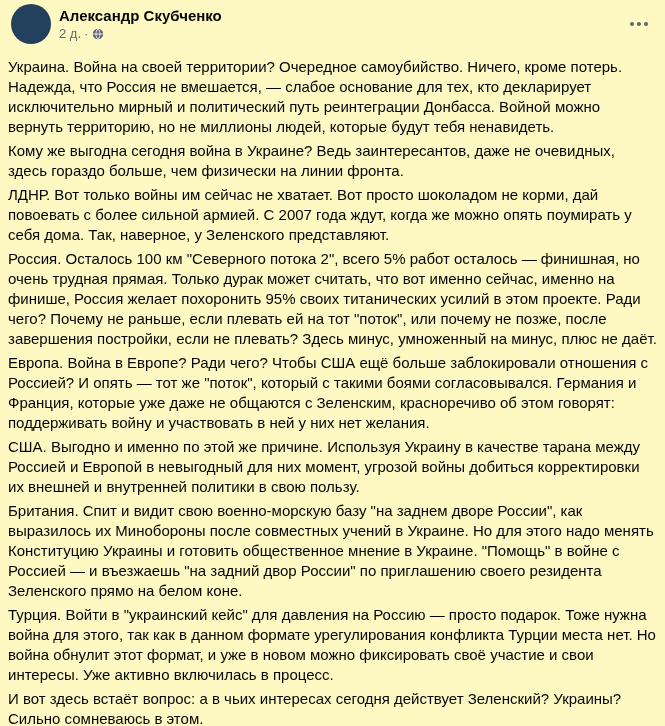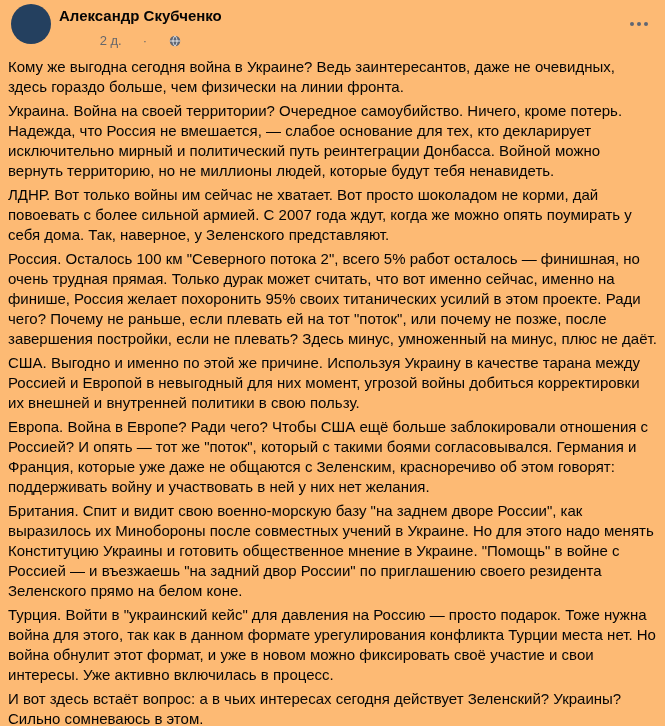--- a/index.html
+++ b/index.html
@@ -1,21 +1,21 @@
 <!DOCTYPE html>
 <html><head>
 <meta charset="utf-8">
 <style>
   html, body { margin: 0; padding: 0; background: #ffffff; }
   body {
     width: 665px; height: 726px; overflow: hidden;
     font-family: "Liberation Sans", sans-serif;
     color: #050505;
   }
-  .post-card { width: 665px; height: 726px; background: #fdba74; position: relative; }
+  .post-card { width: 665px; height: 726px; background: #fef9c3; position: relative; }
 
   
   .post-header {
     display: flex; align-items: flex-start;
     padding: 4px 10px 0 11px; height: 48px; position: relative;
   }
   .avatar {
     width: 40px; height: 40px; border-radius: 50%;
     flex: 0 0 40px; cursor: pointer;
     background:
@@ -24,22 +24,22 @@
       radial-gradient(ellipse 20px 12px at 52% 98%, #273а52 0 60%, rgba(0,0,0,0) 61%),
       linear-gradient(100deg, #4a6d99 0 16%, #cdd8e4 18% 22%, #35567e 24% 30%, #b5c4d6 32% 36%, #24405f 38% 100%);
     background-color: #24405f;
   }
   .header-texts { margin-left: 8px; padding-top: 2px; }
   .author-name {
     font-size: 15px; font-weight: 700; line-height: 19px; color: #050505;
     cursor: pointer;
   }
   .post-meta {
-    display: flex; align-items: center; gap: 21px;
-    font-size: 13px; line-height: 16px; color: #65676b; margin-top: 8px; justify-content: center;
+    display: flex; align-items: center; gap: 3px;
+    font-size: 13px; line-height: 16px; color: #65676b; margin-top: 1px;
   }
   .meta-time { cursor: pointer; }
   .meta-sep { color: #65676b; }
   .globe-icon { display: inline-flex; margin-left: 1px; }
   .globe-icon svg { display: block; }
 
   .more-button {
     position: absolute; right: 10px; top: 12px;
     width: 32px; height: 24px;
     display: flex; align-items: center; justify-content: center; gap: 3px;
@@ -80,24 +80,24 @@
     </div>
 
     <button class="more-button" type="button">
       <span class="dot"></span>
       <span class="dot"></span>
       <span class="dot"></span>
     </button>
   </div>
 
   <div class="post-text">
+      <p>Украина. Война на своей территории? Очередное самоубийство. Ничего, кроме потерь. Надежда, что Россия не вмешается, — слабое основание для тех, кто декларирует исключительно мирный и политический путь реинтеграции Донбасса. Войной можно вернуть территорию, но не миллионы людей, которые будут тебя ненавидеть.</p>
       <p>Кому же выгодна сегодня война в Украине? Ведь заинтересантов, даже не очевидных, здесь гораздо больше, чем физически на линии фронта.</p>
-      <p>Украина. Война на своей территории? Очередное самоубийство. Ничего, кроме потерь. Надежда, что Россия не вмешается, — слабое основание для тех, кто декларирует исключительно мирный и политический путь реинтеграции Донбасса. Войной можно вернуть территорию, но не миллионы людей, которые будут тебя ненавидеть.</p>
       <p>ЛДНР. Вот только войны им сейчас не хватает. Вот просто шоколадом не корми, дай повоевать с более сильной армией. С 2007 года ждут, когда же можно опять поумирать у себя дома. Так, наверное, у Зеленского представляют.</p>
       <p>Россия. Осталось 100 км "Северного потока 2", всего 5% работ осталось — финишная, но очень трудная прямая. Только дурак может считать, что вот именно сейчас, именно на финише, Россия желает похоронить 95% своих титанических усилий в этом проекте. Ради чего? Почему не раньше, если плевать ей на тот "поток", или почему не позже, после завершения постройки, если не плевать? Здесь минус, умноженный на минус, плюс не даёт.</p>
+      <p>Европа. Война в Европе? Ради чего? Чтобы США ещё больше заблокировали отношения с Россией? И опять — тот же "поток", который с такими боями согласовывался. Германия и Франция, которые уже даже не общаются с Зеленским, красноречиво об этом говорят: поддерживать войну и участвовать в ней у них нет желания.</p>
       <p>США. Выгодно и именно по этой же причине. Используя Украину в качестве тарана между Россией и Европой в невыгодный для них момент, угрозой войны добиться корректировки их внешней и внутренней политики в свою пользу.</p>
-      <p>Европа. Война в Европе? Ради чего? Чтобы США ещё больше заблокировали отношения с Россией? И опять — тот же "поток", который с такими боями согласовывался. Германия и Франция, которые уже даже не общаются с Зеленским, красноречиво об этом говорят: поддерживать войну и участвовать в ней у них нет желания.</p>
       <p>Британия. Спит и видит свою военно-морскую базу "на заднем дворе России", как выразилось их Минобороны после совместных учений в Украине. Но для этого надо менять Конституцию Украины и готовить общественное мнение в Украине. "Помощь" в войне с Россией — и въезжаешь "на задний двор России" по приглашению своего резидента Зеленского прямо на белом коне.</p>
       <p>Турция. Войти в "украинский кейс" для давления на Россию — просто подарок. Тоже нужна война для этого, так как в данном формате урегулирования конфликта Турции места нет. Но война обнулит этот формат, и уже в новом можно фиксировать своё участие и свои интересы. Уже активно включилась в процесс.</p>
       <p>И вот здесь встаёт вопрос: а в чьих интересах сегодня действует Зеленский? Украины? Сильно сомневаюсь в этом.</p>
     </div>
 
 </div>
 
 </body></html>

